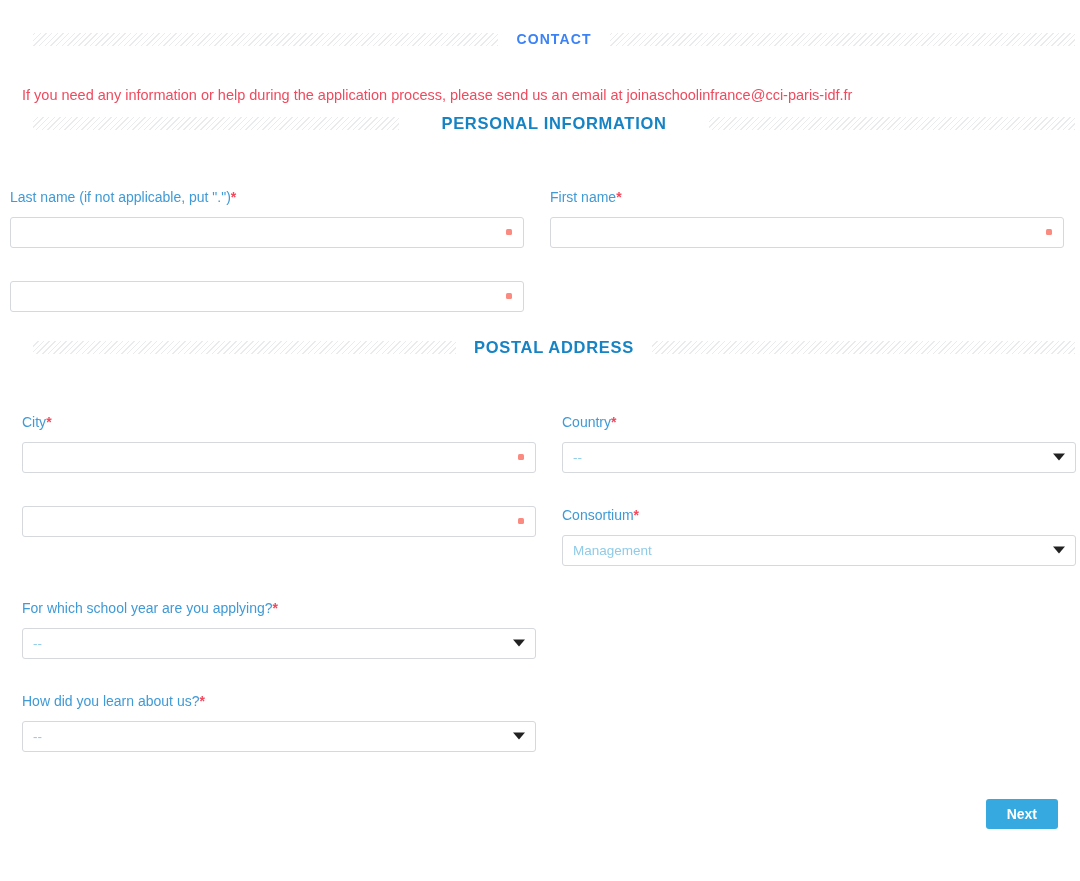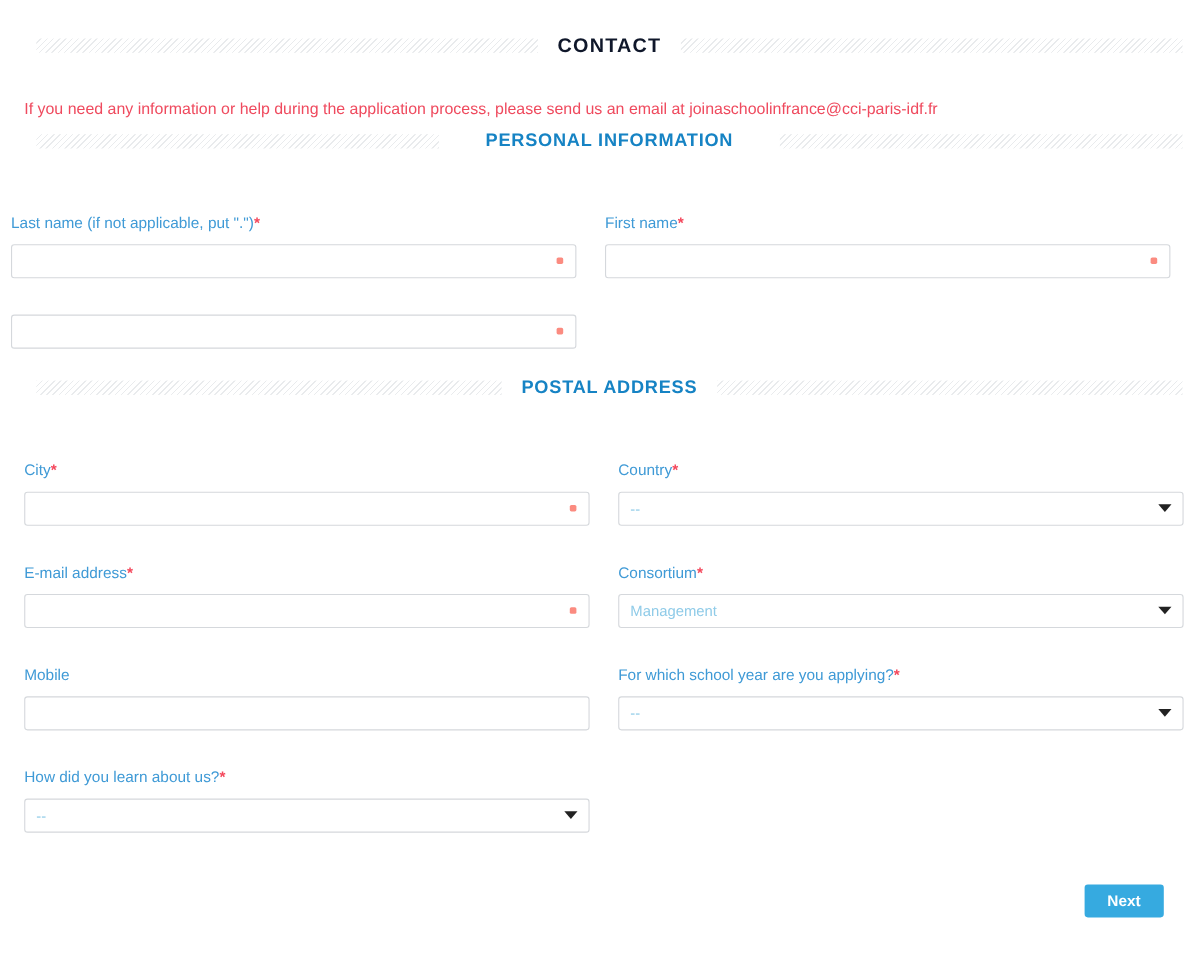--- a/index.html
+++ b/index.html
@@ -42,22 +42,22 @@
   .hatch.right { margin-left: 18px; margin-right: 5px; }
 
   .section-title {
     flex: 0 0 auto;
     font-weight: bold;
     letter-spacing: 0.6px;
     white-space: nowrap;
     font-size: 17px;
   }
   .section-title.contact {
-    color: #0f172a;
-    font-size: 18px;
+    color: #3b82f6;
+    font-size: 14px;
     letter-spacing: 1.1px;
   }
   .section-title.sub {
     color: #1683c4;
     font-size: 16.5px;
     letter-spacing: 0.7px;
   }
 
   
   .notice {
@@ -233,42 +233,35 @@
         <div class="field-label"><span>Country</span><span class="req">*</span></div>
         <div class="control-wrap">
           <div class="select-box">--</div>
           <span class="caret"></span>
         </div>
       </div>
     </div>
 
     <div class="row" style="margin-top:33px;">
       <div class="col">
-        <div class="field-label"><span>E-mail address</span><span class="req">*</span></div>
         <div class="control-wrap">
           <input class="text-input" type="text" placeholder="" style="">
           <span class="req-dot"></span>
         </div>
       </div>
       <div class="col">
         <div class="field-label"><span>Consortium</span><span class="req">*</span></div>
         <div class="control-wrap">
           <div class="select-box">Management</div>
           <span class="caret"></span>
         </div>
       </div>
     </div>
 
     <div class="row" style="margin-top:33px;">
-      <div class="col">
-        <div class="field-label"><span>Mobile</span><span class="req"></span></div>
-        <div class="control-wrap">
-          <input class="text-input" type="text" placeholder="" style="">
-        </div>
-      </div>
       <div class="col">
         <div class="field-label"><span>For which school year are you applying?</span><span class="req">*</span></div>
         <div class="control-wrap">
           <div class="select-box">--</div>
           <span class="caret"></span>
         </div>
       </div>
     </div>
 
     <div class="row" style="margin-top:33px;">

